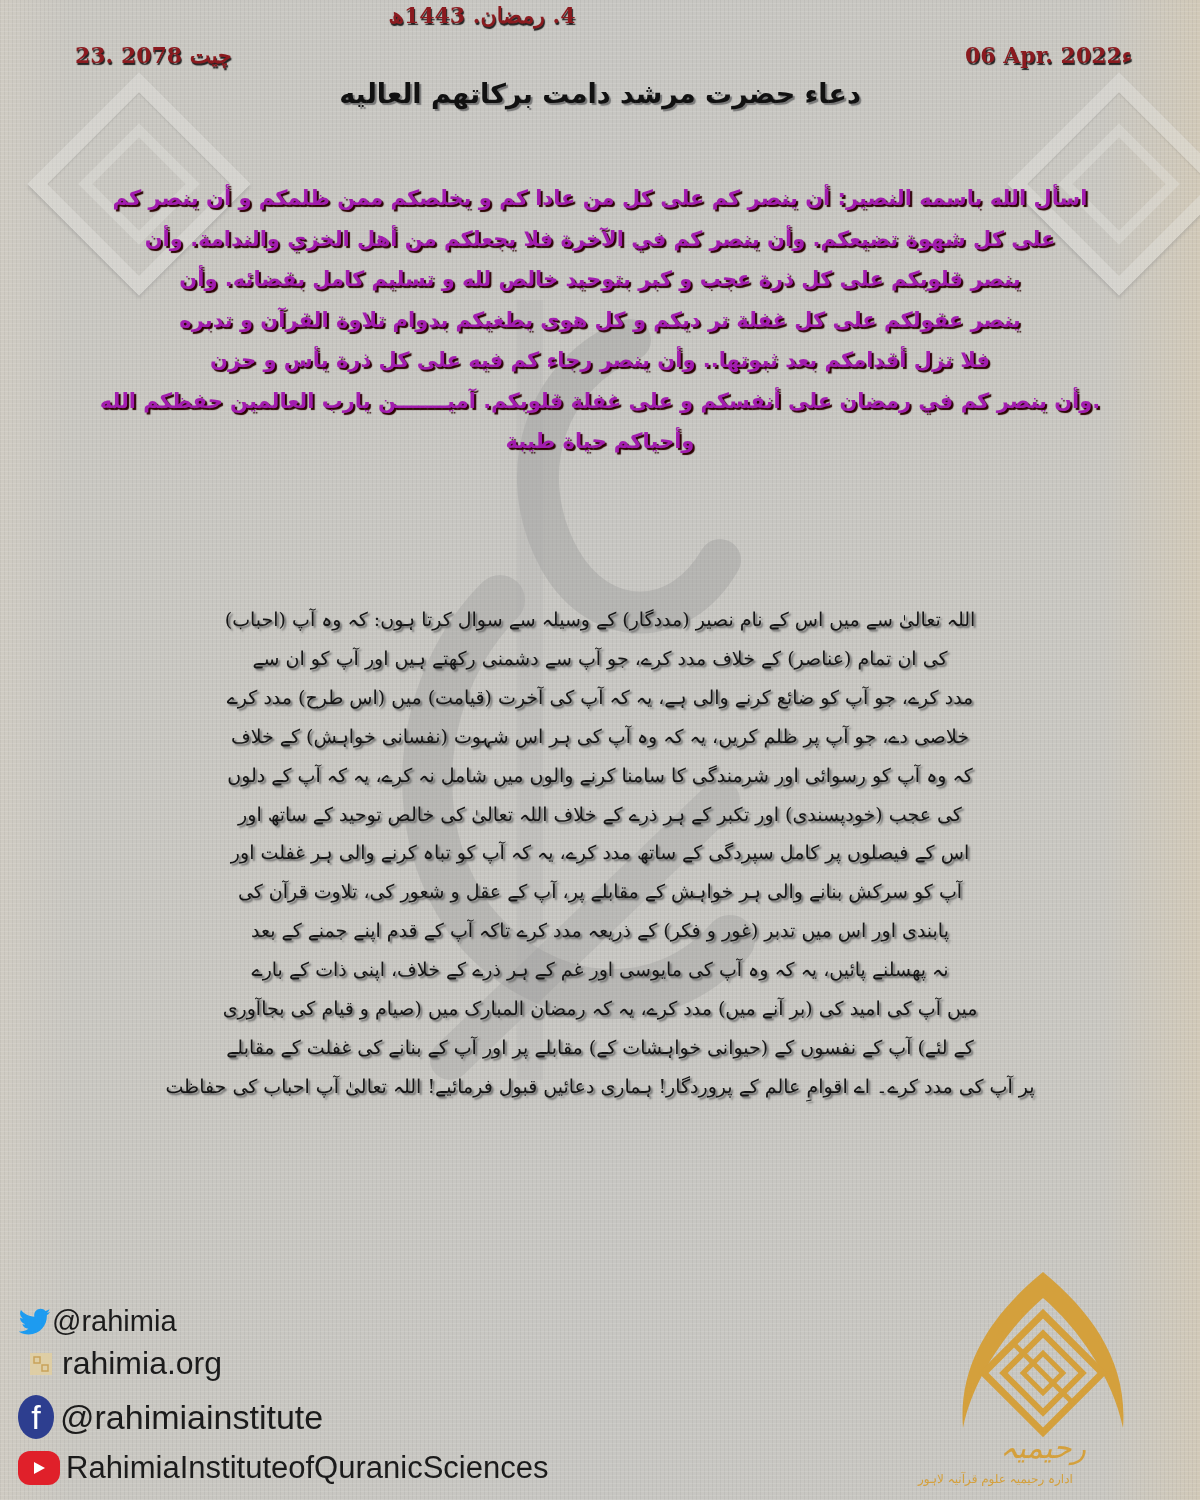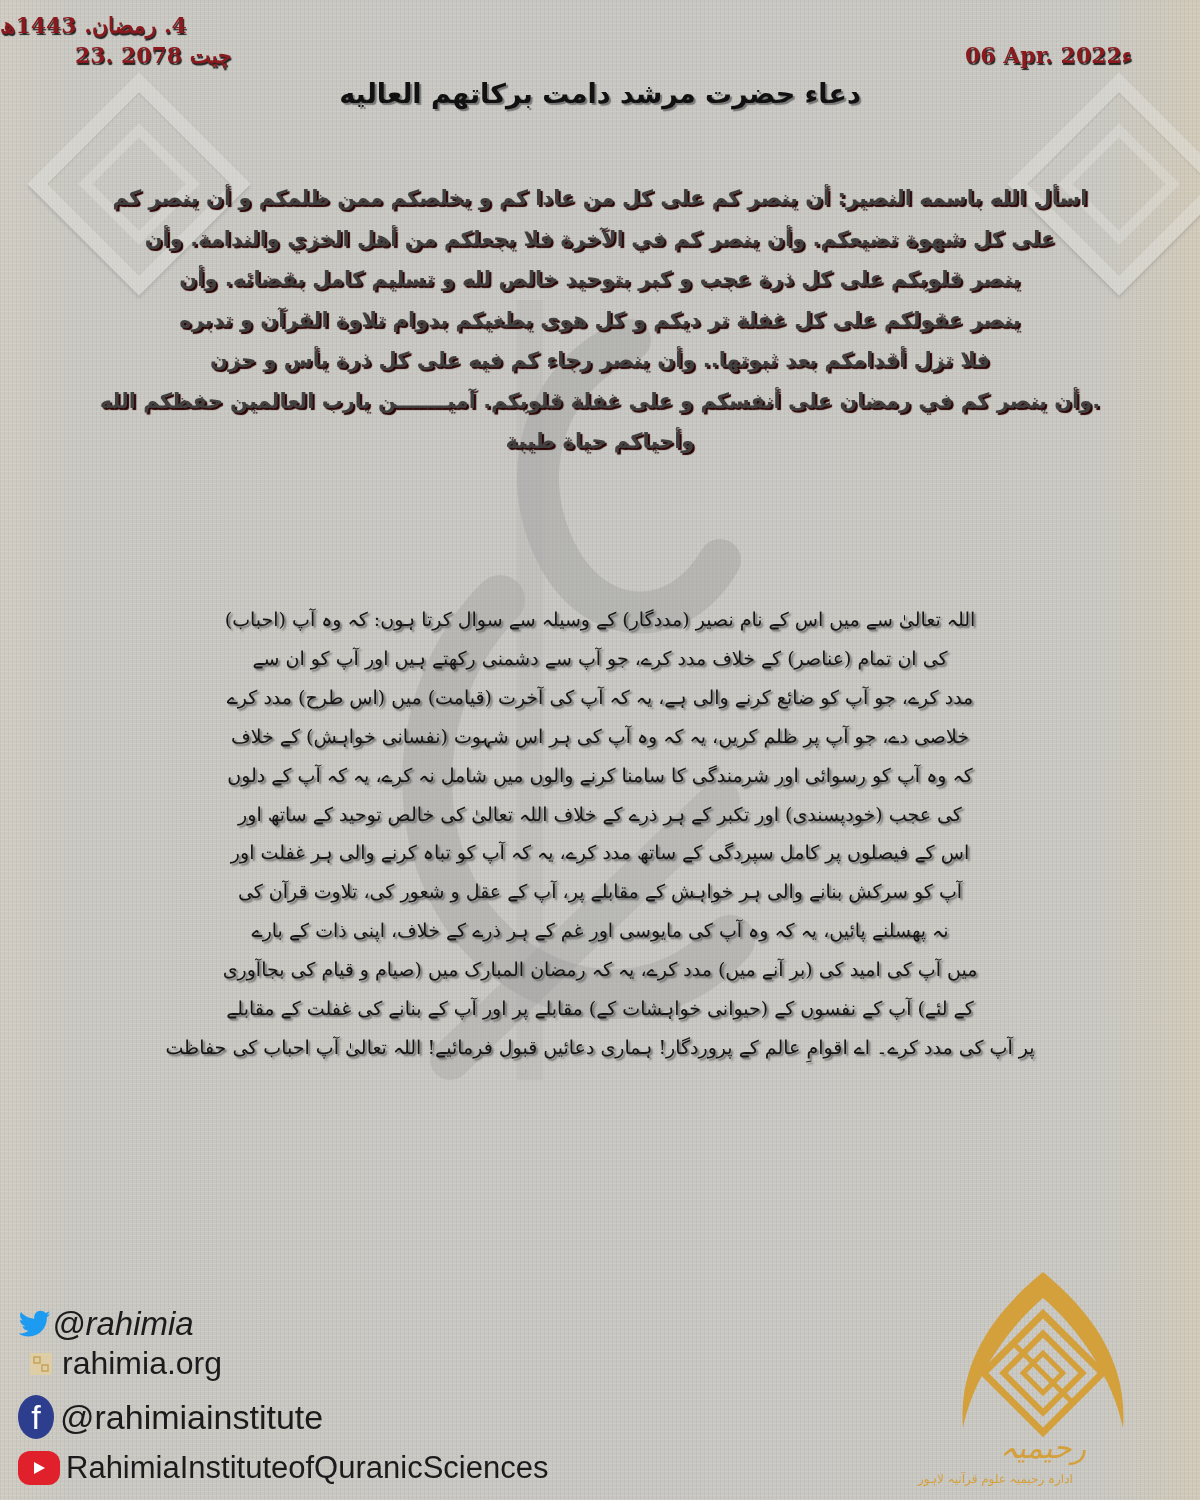--- a/index.html
+++ b/index.html
@@ -47,21 +47,21 @@
       position: absolute;
       font-family: "DejaVu Serif", serif;
       font-weight: bold;
       font-size: 22px;
       color: #8b1a1f;
       text-shadow: 1px 2px 1px #222;
       direction: rtl;
       white-space: nowrap;
     }
     .date-left { left: 75px; top: 42px; direction: ltr; }
-    .date-center { left: 0; width: 964px; text-align: left; top: 12px; }
+    .date-center { left: 0; width: 964px; text-align: center; top: 2px; }
     .date-right { left: 965px; top: 42px; direction: ltr; }
 
     .main-title {
       position: absolute;
       left: 0;
       width: 1200px;
       top: 78px;
       text-align: center;
       direction: rtl;
       font-family: "DejaVu Sans", sans-serif;
@@ -75,21 +75,21 @@
       position: absolute;
       left: 60px;
       width: 1080px;
       top: 178px;
       direction: rtl;
       text-align: center;
       font-family: "DejaVu Sans", sans-serif;
       font-weight: bold;
       font-size: 21px;
       line-height: 40.5px;
-      color: #404040;
+      color: #a21caf;
       text-shadow: 2px 2px 1px #2a0000;
     }
     .arabic-block .line { display: block; white-space: nowrap; }
 
     .urdu-block {
       position: absolute;
       left: 160px;
       width: 880px;
       top: 572px;
       direction: rtl;
@@ -111,21 +111,21 @@
       display: flex;
       align-items: center;
       white-space: nowrap;
     }
     .social .icon {
       display: inline-flex;
       align-items: center;
       justify-content: center;
       flex: none;
     }
-    .social-twitter { top: 1305px; font-size: 33px; font-style: italic; }
+    .social-twitter { top: 1305px; font-size: 29px; }
     .social-web { top: 1345px; font-size: 32px; }
     .social-facebook { top: 1395px; font-size: 34px; }
     .social-youtube { top: 1450px; font-size: 31px; }
 
     .logo {
       position: absolute;
       left: 918px;
       top: 1268px;
       width: 250px;
       height: 225px;
@@ -183,20 +183,21 @@
 
 <div class="urdu-block">
   <span class="line">اللہ تعالیٰ سے میں اس کے نام نصیر (مددگار) کے وسیلہ سے سوال کرتا ہوں: کہ وہ آپ (احباب)</span>
   <span class="line">کی ان تمام (عناصر) کے خلاف مدد کرے، جو آپ سے دشمنی رکھتے ہیں اور آپ کو ان سے</span>
   <span class="line">مدد کرے، جو آپ کو ضائع کرنے والی ہے، یہ کہ آپ کی آخرت (قیامت) میں (اس طرح) مدد کرے</span>
   <span class="line">خلاصی دے، جو آپ پر ظلم کریں، یہ کہ وہ آپ کی ہر اس شہوت (نفسانی خواہش) کے خلاف</span>
   <span class="line">کہ وہ آپ کو رسوائی اور شرمندگی کا سامنا کرنے والوں میں شامل نہ کرے، یہ کہ آپ کے دلوں</span>
   <span class="line">کی عجب (خودپسندی) اور تکبر کے ہر ذرے کے خلاف اللہ تعالیٰ کی خالص توحید کے ساتھ اور</span>
   <span class="line">اس کے فیصلوں پر کامل سپردگی کے ساتھ مدد کرے، یہ کہ آپ کو تباہ کرنے والی ہر غفلت اور</span>
   <span class="line">آپ کو سرکش بنانے والی ہر خواہش کے مقابلے پر، آپ کے عقل و شعور کی، تلاوت قرآن کی</span>
+  <span class="line">پابندی اور اس میں تدبر (غور و فکر) کے ذریعہ مدد کرے تاکہ آپ کے قدم اپنے جمنے کے بعد</span>
   <span class="line">نہ پھسلنے پائیں، یہ کہ وہ آپ کی مایوسی اور غم کے ہر ذرے کے خلاف، اپنی ذات کے بارے</span>
   <span class="line">میں آپ کی امید کی (بر آنے میں) مدد کرے، یہ کہ رمضان المبارک میں (صیام و قیام کی بجاآوری</span>
   <span class="line">کے لئے) آپ کے نفسوں کے (حیوانی خواہشات کے) مقابلے پر اور آپ کے بنانے کی غفلت کے مقابلے</span>
   <span class="line">پر آپ کی مدد کرے۔ اے اقوامِ عالم کے پروردگار! ہماری دعائیں قبول فرمائیے! اللہ تعالیٰ آپ احباب کی حفاظت</span>
 </div>
 
 <div class="social social-twitter">
   <span class="icon" style="width:34px;height:30px;">
     <svg width="32" height="28" viewBox="0 0 24 20">
       <path d="M23.6 2.4c-.9.4-1.8.6-2.8.8 1-.6 1.8-1.6 2.1-2.7-.9.6-2 1-3.1 1.2C18.9.7 17.6.1 16.2.1c-2.7 0-4.8 2.2-4.8 4.8 0 .4 0 .8.1 1.1C7.5 5.8 3.9 3.9 1.5 1 1.1 1.7.8 2.5.8 3.4c0 1.7.9 3.2 2.2 4-.8 0-1.5-.2-2.2-.6v.1c0 2.3 1.7 4.3 3.9 4.7-.4.1-.8.2-1.3.2-.3 0-.6 0-.9-.1.6 1.9 2.4 3.3 4.5 3.4-1.7 1.3-3.7 2.1-6 2.1-.4 0-.8 0-1.2-.1 2.1 1.4 4.7 2.2 7.4 2.2 8.9 0 13.7-7.4 13.7-13.7v-.6c1-.7 1.8-1.6 2.5-2.6z" fill="#1d9bf0"></path>

